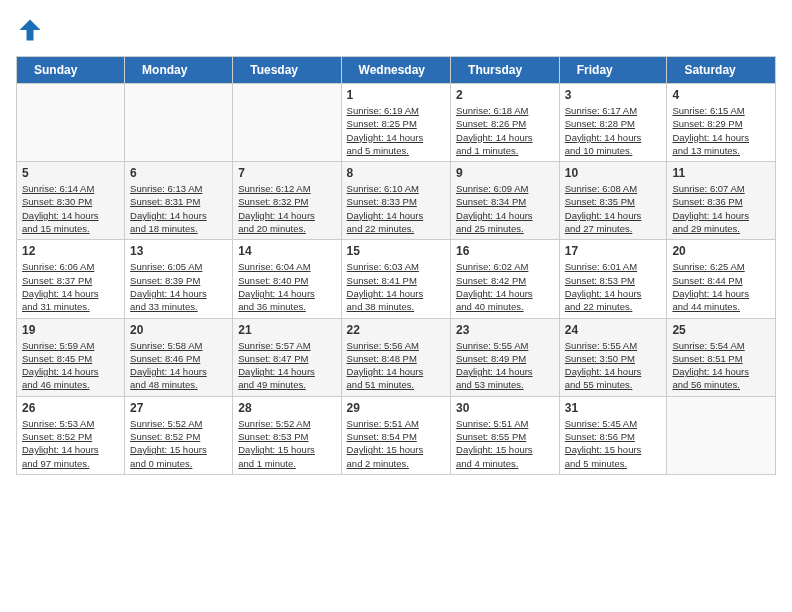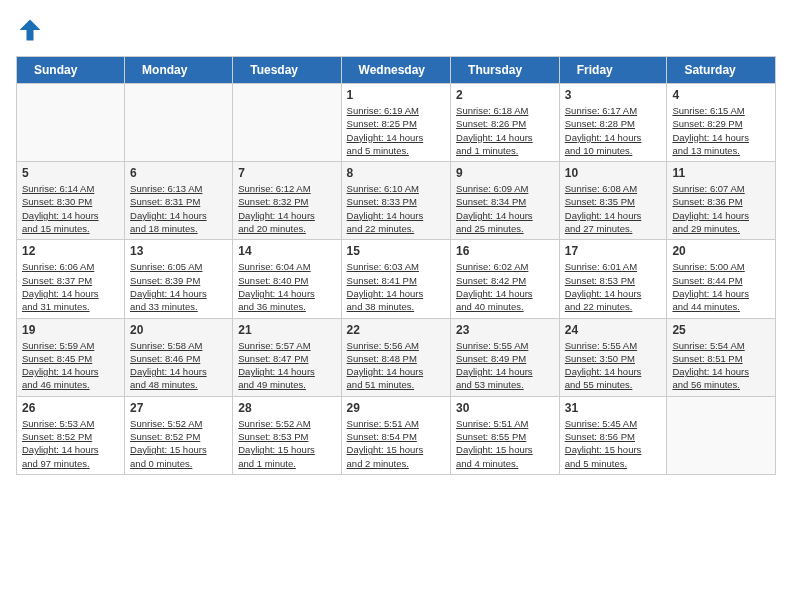--- a/index.html
+++ b/index.html
@@ -281,21 +281,21 @@
           <div class="day-info">
             <div>Sunrise: 6:01 AM</div>
             <div>Sunset: 8:53 PM</div>
             <div>Daylight: 14 hours</div>
             <div>and 22 minutes.</div>
           </div>
         </td>
         <td>
           <div class="day-number">20</div>
           <div class="day-info">
-            <div>Sunrise: 5:00 AM</div>
+            <div>Sunrise: 6:25 AM</div>
             <div>Sunset: 8:44 PM</div>
             <div>Daylight: 14 hours</div>
             <div>and 44 minutes.</div>
           </div>
         </td>
       </tr>
       <tr>
         <td>
           <div class="day-number">19</div>
           <div class="day-info">

